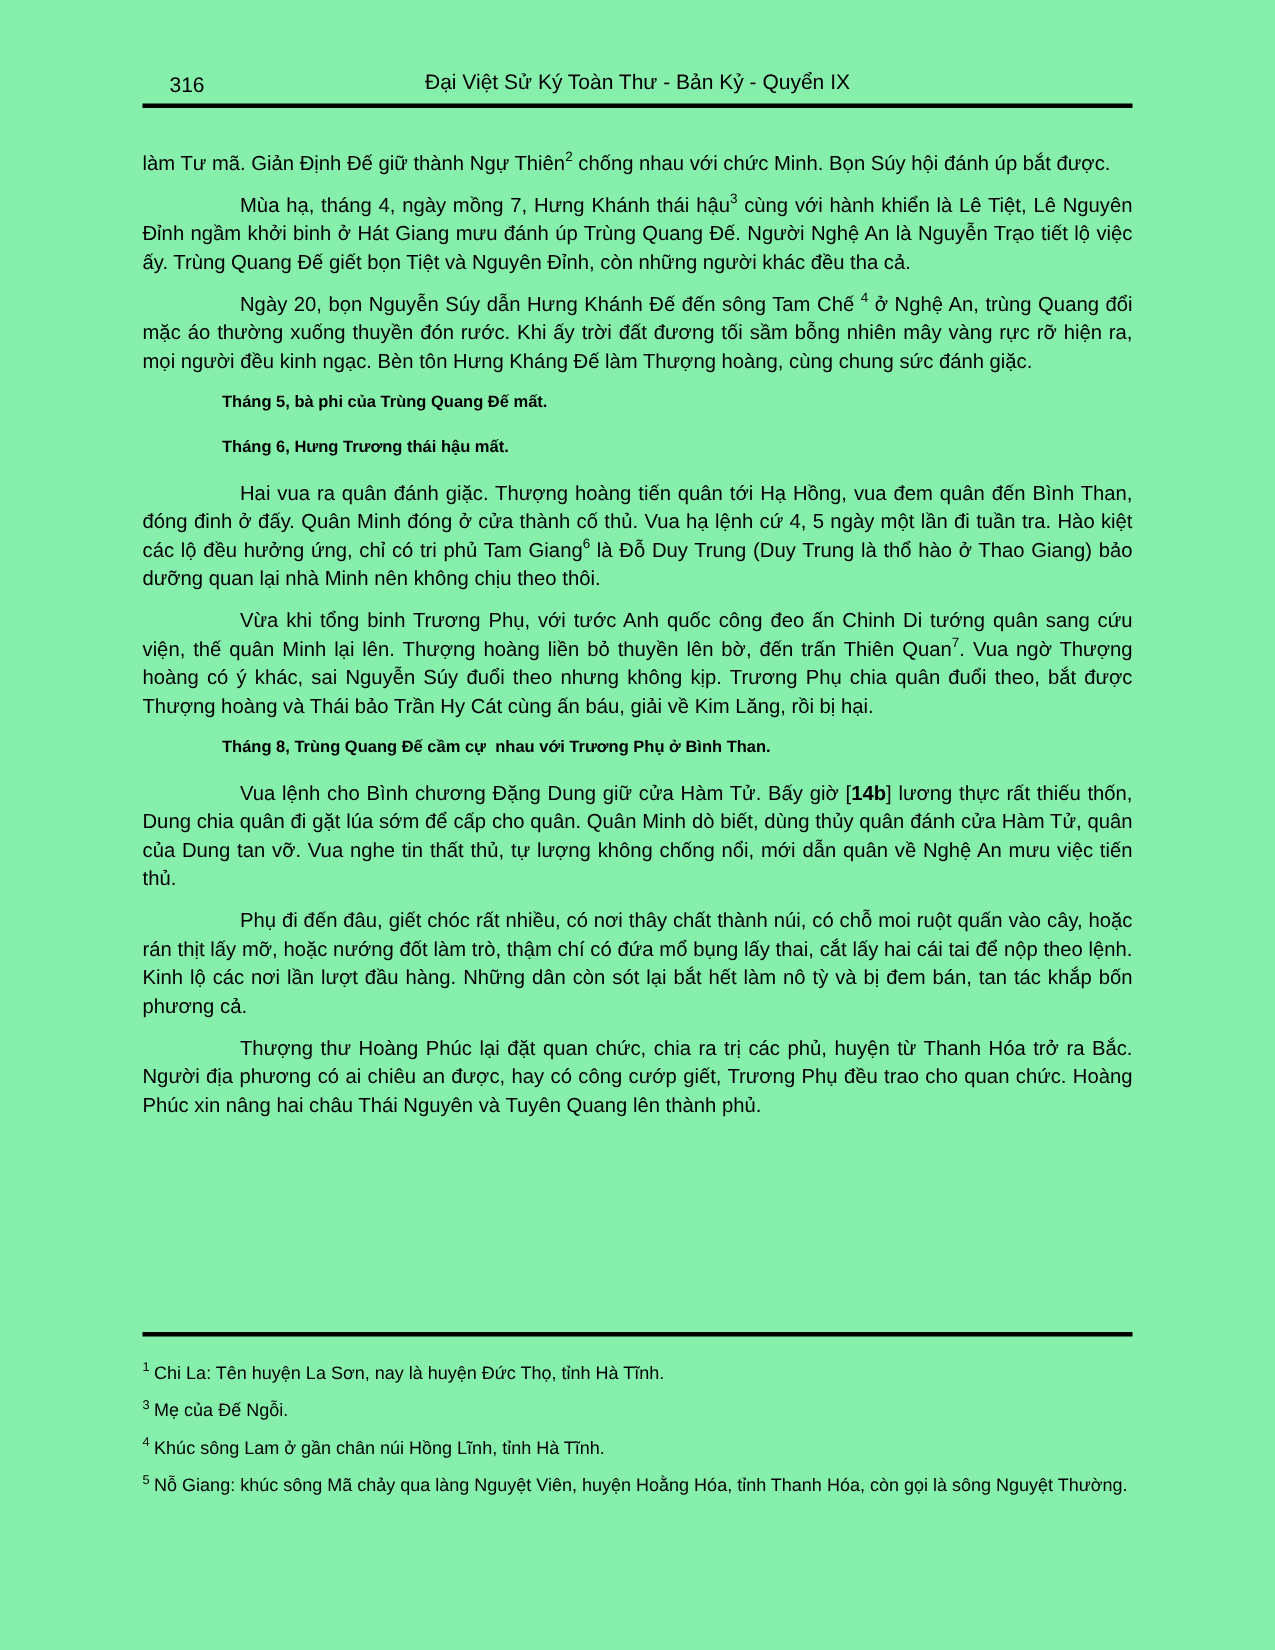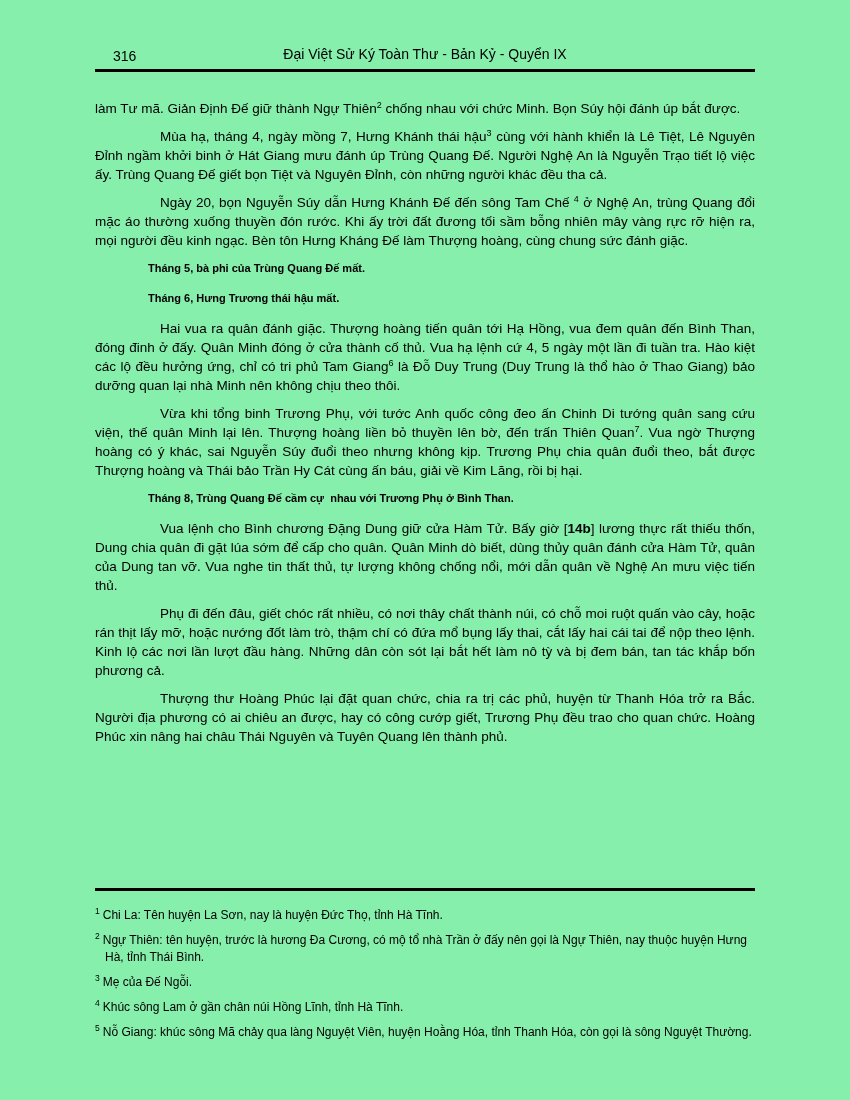--- a/index.html
+++ b/index.html
@@ -92,19 +92,18 @@
         <p class="para"><span>Vua lệnh cho Bình chương Đặng Dung giữ cửa Hàm Tử. Bấy giờ [</span><b>14b</b><span>] lương thực rất thiếu thốn, Dung chia quân đi gặt lúa sớm để cấp cho quân. Quân Minh dò biết, dùng thủy quân đánh cửa Hàm Tử, quân của Dung tan vỡ. Vua nghe tin thất thủ, tự lượng không chống nổi, mới dẫn quân về Nghệ An mưu việc tiến thủ.</span></p>
         <p class="para"><span>Phụ đi đến đâu, giết chóc rất nhiều, có nơi thây chất thành núi, có chỗ moi ruột quấn vào cây, hoặc rán thịt lấy mỡ, hoặc nướng đốt làm trò, thậm chí có đứa mổ bụng lấy thai, cắt lấy hai cái tai để nộp theo lệnh. Kinh lộ các nơi lần lượt đầu hàng. Những dân còn sót lại bắt hết làm nô tỳ và bị đem bán, tan tác khắp bốn phương cả.</span></p>
         <p class="para"><span>Thượng thư Hoàng Phúc lại đặt quan chức, chia ra trị các phủ, huyện từ Thanh Hóa trở ra Bắc. Người địa phương có ai chiêu an được, hay có công cướp giết, Trương Phụ đều trao cho quan chức. Hoàng Phúc xin nâng hai châu Thái Nguyên và Tuyên Quang lên thành phủ.</span></p>
       </main>
   </div>
 
   <div class="footnote-area">
     <div class="footnote-rule"></div>
     <div>
         <div class="footnote"><sup>1</sup><span>Chi La: Tên huyện La Sơn, nay là huyện Đức Thọ, tỉnh Hà Tĩnh.</span></div>
-        <div class="footnote"><sup>2</sup><span>Ngự Thiên: tên huyện, trước là hương Đa Cương, có mộ tổ nhà Trần ở đấy nên gọi là Ngự Thiên, nay thuộc huyện Hưng Hà, tỉnh Thái Bình.</span></div>
         <div class="footnote"><sup>3</sup><span>Mẹ của Đế Ngỗi.</span></div>
         <div class="footnote"><sup>4</sup><span>Khúc sông Lam ở gần chân núi Hồng Lĩnh, tỉnh Hà Tĩnh.</span></div>
         <div class="footnote"><sup>5</sup><span>Nỗ Giang: khúc sông Mã chảy qua làng Nguyệt Viên, huyện Hoằng Hóa, tỉnh Thanh Hóa, còn gọi là sông Nguyệt Thường.</span></div>
       </div>
   </div>
 </div>
 
 </body></html>

